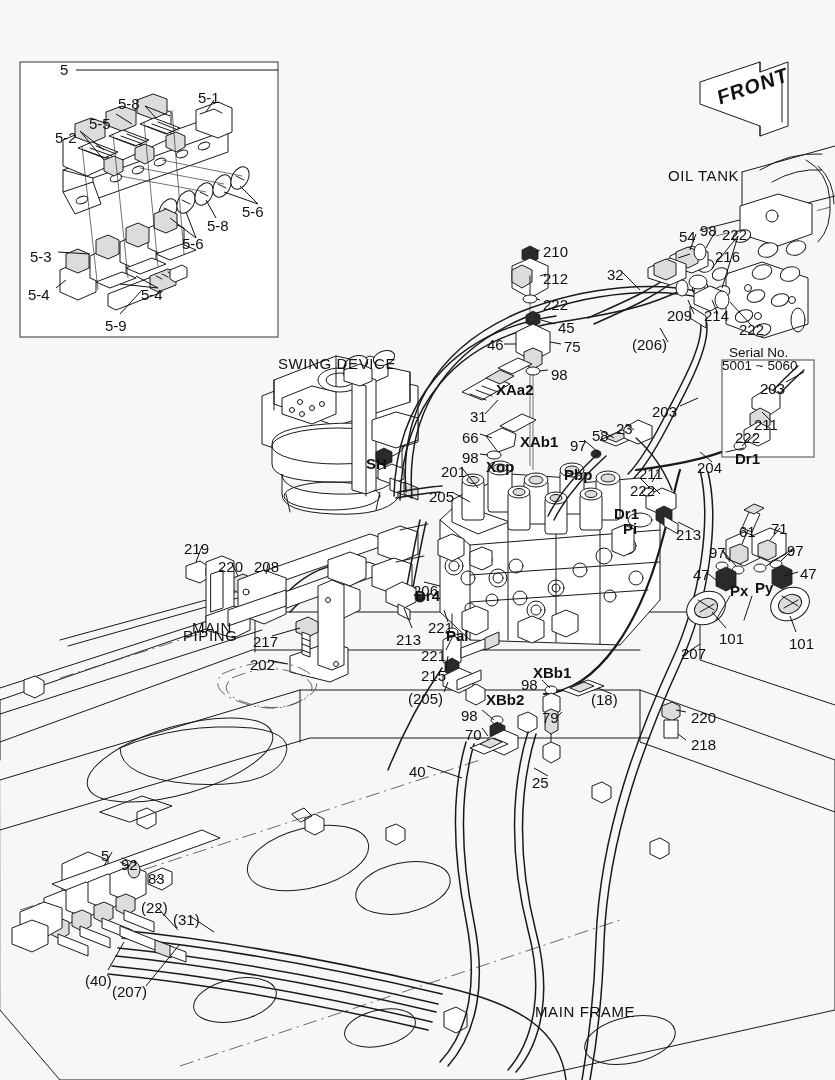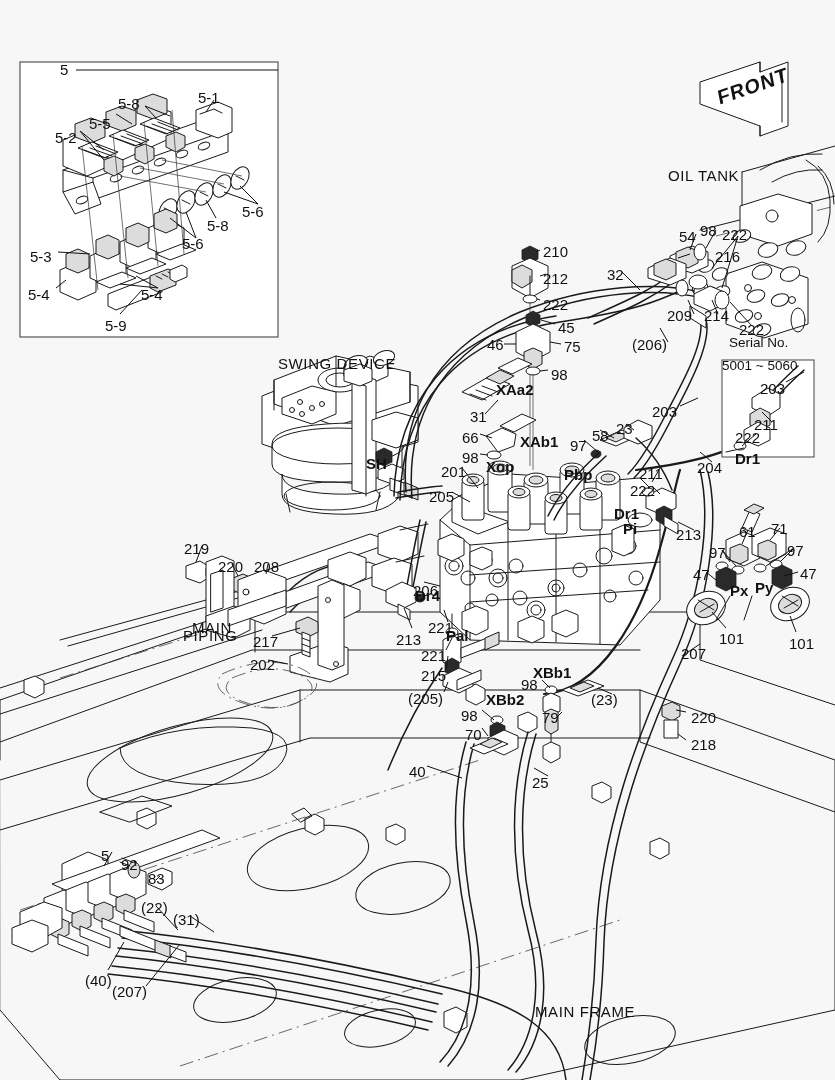--- a/index.html
+++ b/index.html
@@ -700,21 +700,21 @@
       <div class="lbl bold" style="left: 446px; top: 628px;">Pal</div>
       <div class="lbl" style="left: 421px; top: 648px;">221</div>
       <div class="lbl" style="left: 421px; top: 668px;">215</div>
       <div class="lbl" style="left: 408px; top: 691px;">(205)</div>
       <div class="lbl bold" style="left: 486px; top: 692px;">XBb2</div>
       <div class="lbl" style="left: 461px; top: 708px;">98</div>
       <div class="lbl" style="left: 465px; top: 727px;">70</div>
       <div class="lbl bold" style="left: 533px; top: 665px;">XBb1</div>
       <div class="lbl" style="left: 521px; top: 677px;">98</div>
       <div class="lbl" style="left: 542px; top: 710px;">79</div>
-      <div class="lbl" style="left: 591px; top: 692px;">(23)</div>
+      <div class="lbl" style="left: 591px; top: 692px;">(18)</div>
       <div class="lbl" style="left: 409px; top: 764px;">40</div>
       <div class="lbl" style="left: 532px; top: 775px;">25</div>
       <div class="lbl" style="left: 691px; top: 710px;">220</div>
       <div class="lbl" style="left: 691px; top: 737px;">218</div>
       <div class="lbl" style="left: 184px; top: 541px;">219</div>
       <div class="lbl" style="left: 218px; top: 559px;">220</div>
       <div class="lbl" style="left: 254px; top: 559px;">208</div>
       <div class="lbl" style="left: 253px; top: 634px;">217</div>
       <div class="lbl" style="left: 250px; top: 657px;">202</div>
       <div class="lbl bold" style="left: 366px; top: 456px;">SH</div>
@@ -761,15 +761,15 @@
       <div class="lbl cap" style="left: 278px; top: 356px; text-align: center;">SWING DEVICE</div>
       <div class="lbl cap" style="left: 668px; top: 168px;">OIL TANK</div>
       <div class="lbl cap" style="left: 192px; top: 608px; margin-top: 12px;">MAIN</div>
       <div class="lbl cap" style="left: 183px; top: 628px;">PIPING</div>
       <div class="lbl cap" style="left: 535px; top: 1004px;">MAIN FRAME</div>
     </div>
 
   <div class="lbl bold" id="front-text" style="left:716px;top:88px;font-size:20px;letter-spacing:1px;
               transform:rotate(-19deg) skewX(-8deg);transform-origin:left top;">FRONT</div>
 
-  <div class="lbl serial" id="serial-l1" style="left:729px;top:336px;">Serial No.</div>
+  <div class="lbl serial" id="serial-l1" style="left:729px;top:346px;">Serial No.</div>
   <div class="lbl serial" id="serial-l2" style="left:722px;top:359px;">5001 ~ 5060</div>
 </div>
 
 </body></html>

